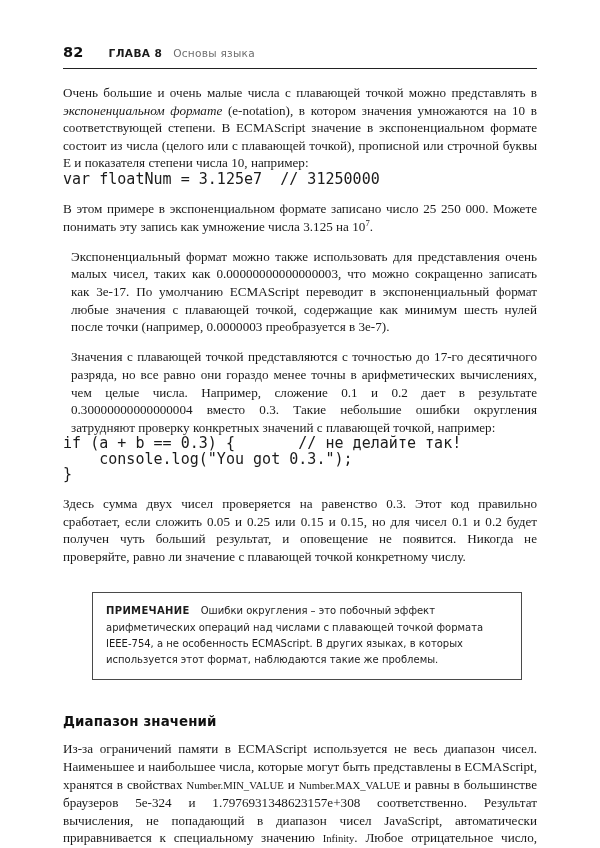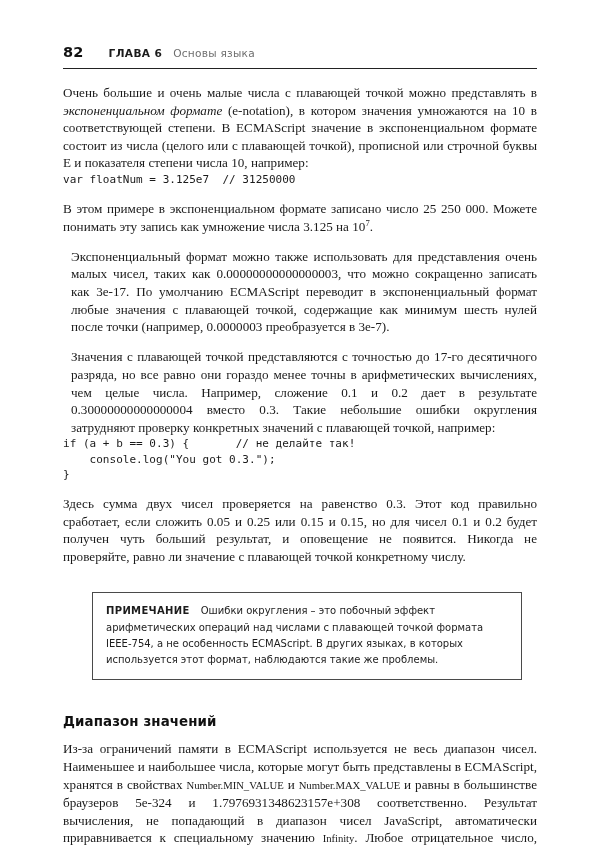--- a/index.html
+++ b/index.html
@@ -94,21 +94,21 @@
   code, .mono {
     font-family: Liberation Serif, serif;
     font-size: 10.7px;
     letter-spacing: -0.05px;
   }
 
   
   pre.code {
     margin: 0;
     font-family: "DejaVu Sans Mono", monospace;
-    font-size: 11px;
+    font-size: 15px;
     line-height: 15.2px;
     color: #1a1a1a;
     white-space: pre;
     letter-spacing: 0.02px;
   }
   .code-block-1 { margin-top: 16px; }
   .code-block-2 { margin-top: 17px; }
 
   
   .note-box {
@@ -141,21 +141,21 @@
   }
   .after-heading { margin-top: 11px !important; }
 </style>
 </head>
 <body>
 
 <div class="page">
 
   <div class="running-head">
     <span class="rh-folio">82</span>
-    <span class="rh-chapter">ГЛАВА 6</span>
+    <span class="rh-chapter">ГЛАВА 8</span>
     <span class="rh-title">Основы языка</span>
   </div>
   <div class="rh-rule"></div>
 
   <div class="column">
 
     <p class="body"><span>Очень большие и очень малые числа с плавающей точкой можно представлять в </span><i class="it">экспоненциальном формате</i><span> (e-notation), в котором значения умножаются на 10 в соответствующей степени. В ECMAScript значение в экспоненциальном формате состоит из числа (целого или с плавающей точкой), прописной или строчной буквы E и показателя степени числа 10, например:</span></p>
 
     <pre class="code code-block-1">var floatNum = 3.125e7  // 31250000</pre>
 

